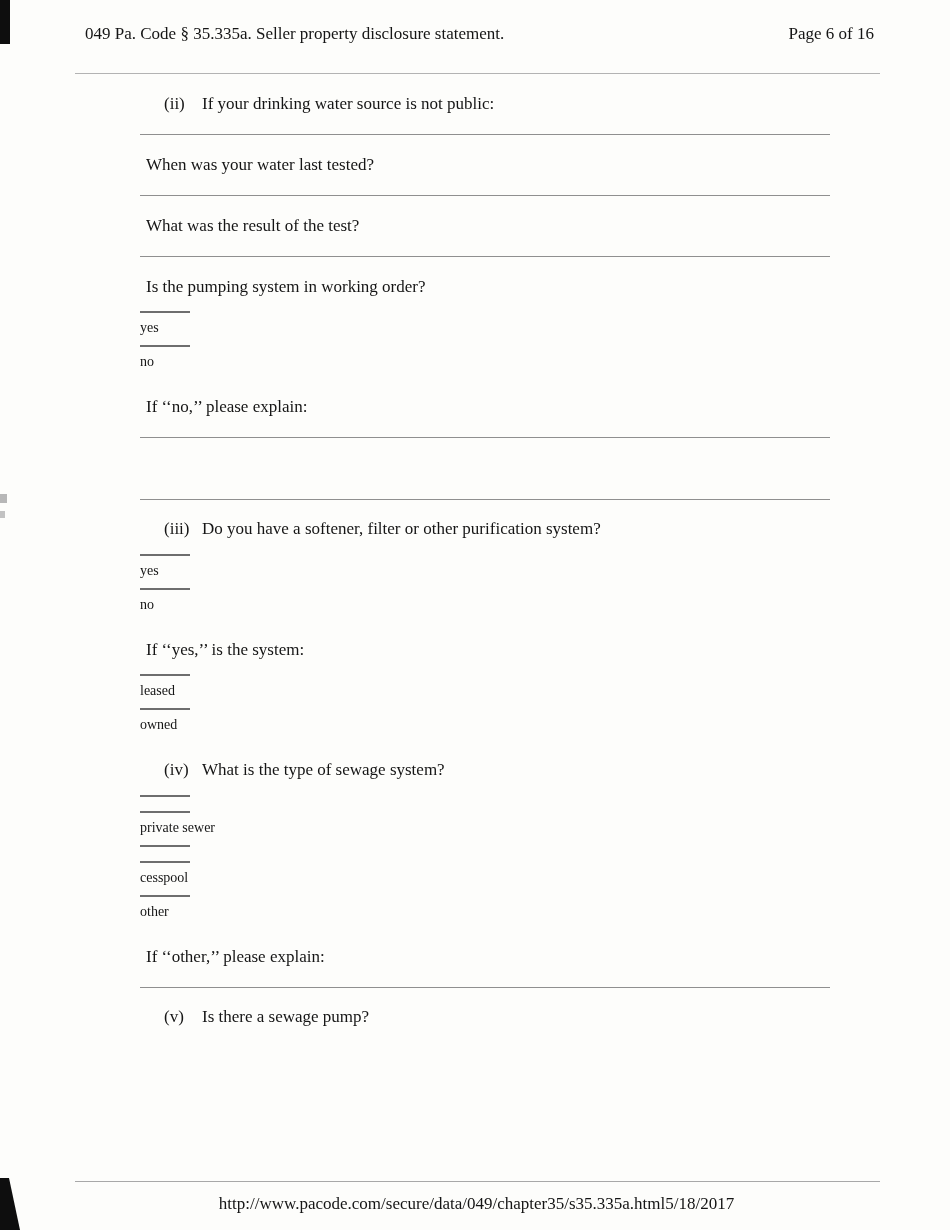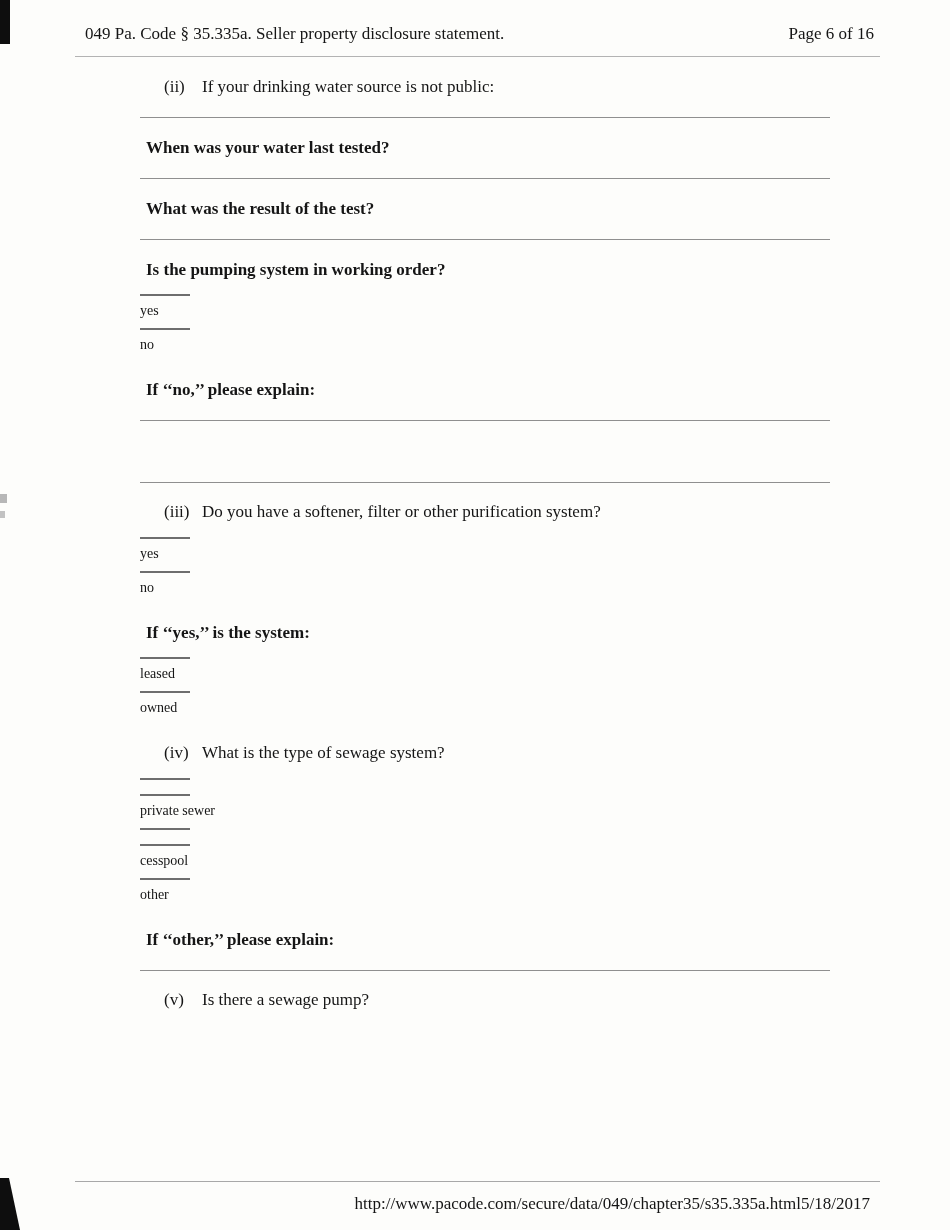--- a/index.html
+++ b/index.html
@@ -15,31 +15,31 @@
     color: #151515;
     overflow: hidden;
   }
 
   
   .header {
     display: flex;
     justify-content: space-between;
     align-items: baseline;
     margin: 0 70px 0 75px;
-    padding: 24px 6px 12px 10px;
+    padding: 24px 6px 29px 10px;
     border-bottom: 1px solid #b3b3b3;
     font-size: 17px;
   }
 
   
   .doc-body { padding: 8px 120px 0 140px; }
 
   .row-question { margin-top: 27px; padding-left: 24px; font-size: 17px; }
   .q-label { display: inline-block; min-width: 38px; }
-  .row-text { margin-top: 19px; font-size: 17px; padding-left: 6px; font-weight: bold; }
+  .row-text { margin-top: 19px; font-size: 17px; padding-left: 6px; }
   .row-option { margin-top: 7px; font-size: 14px; }
   .row-fill { margin-top: 20px; border-top: 1px solid #8f8f8f; height: 2px; }
   .row-short { margin-top: 14px; width: 50px; border-top: 2px solid #6e6e6e; height: 1px; }
   .row-gap { height: 40px; }
 
   .doc-body > .row-question:first-child { margin-top: 12px; }
   .row-option + .row-text { margin-top: 27px; }
   .row-option + .row-question { }
   .row-fill + .row-question { margin-top: 18px; }
   .row-question + .row-short { margin-top: 15px; }
@@ -47,21 +47,21 @@
   .row-option + .row-short { margin-top: 9px; }
   .row-short + .row-option { margin-top: 7px; }
 
   
   .footer {
     position: absolute;
     left: 75px;
     right: 70px;
     bottom: 16px;
     display: flex;
-    justify-content: flex-end;
+    justify-content: center;
     align-items: baseline;
     border-top: 1px solid #a8a8a8;
     padding: 12px 10px 0 8px;
     font-size: 17px;
   }
 
   
   .artifact { position: absolute; }
   .art-top-left { left: 0; top: 0; width: 10px; height: 44px; background: #0e0e0e; }
   .art-bottom-left {

